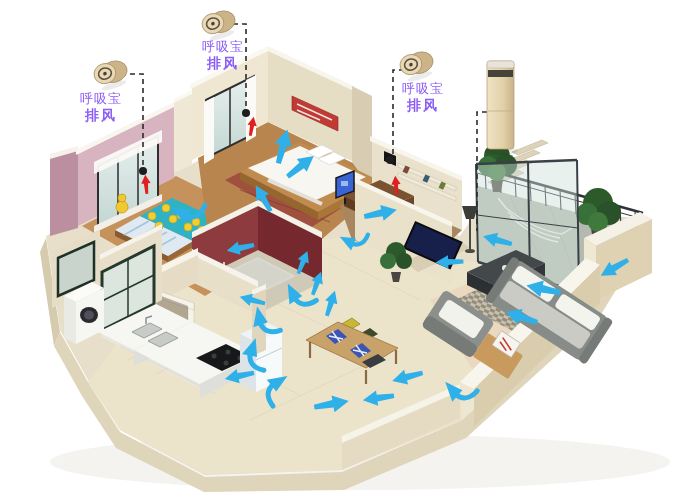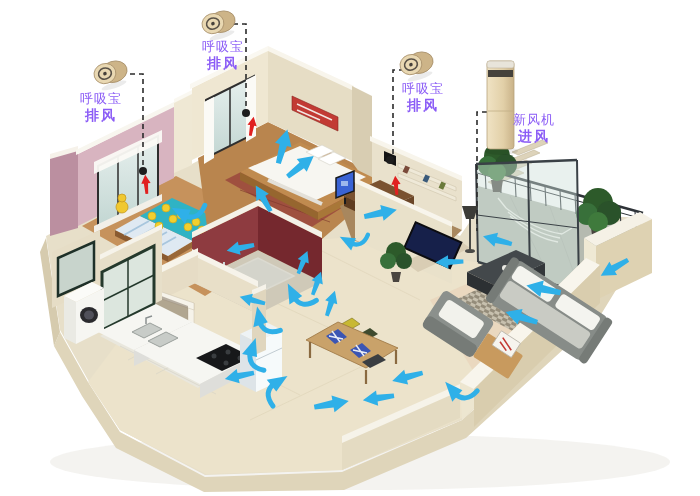--- a/index.html
+++ b/index.html
@@ -419,18 +419,14 @@
   <span class="l2">排风</span>
 </div>
 <div class="callout" id="callout-1">
   <span class="l1">呼吸宝</span>
   <span class="l2">排风</span>
 </div>
 <div class="callout" id="callout-2">
   <span class="l1">呼吸宝</span>
   <span class="l2">排风</span>
 </div>
-<div class="callout" id="callout-3">
-  <span class="l1">新风机</span>
-  <span class="l2">进风</span>
+
 </div>
 
-</div>
-
 </body></html>

